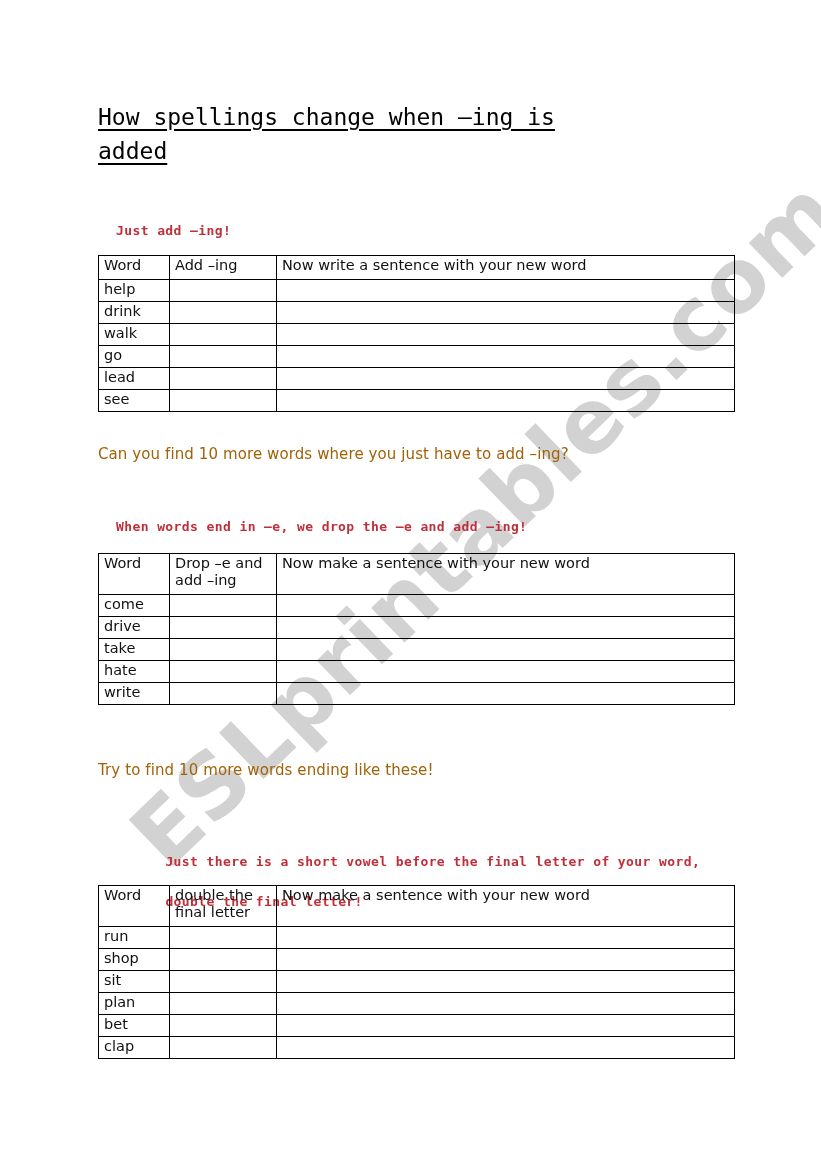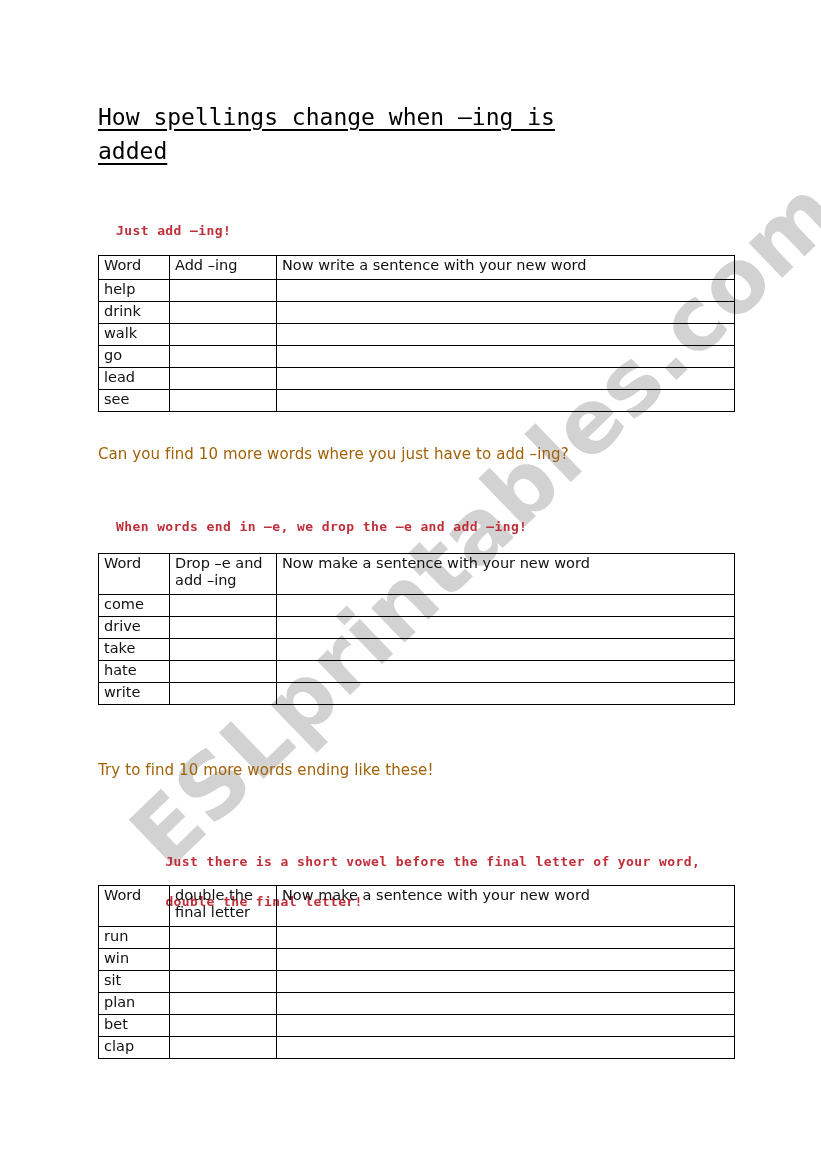--- a/index.html
+++ b/index.html
@@ -256,21 +256,21 @@
           <td>Word</td>
           <td>double the final letter</td>
           <td>Now make a sentence with your new word</td>
         </tr>
         <tr class="body">
           <td>run</td>
           <td class="cell-empty"></td>
           <td class="cell-empty"></td>
         </tr>
         <tr class="body">
-          <td>win</td>
+          <td>shop</td>
           <td class="cell-empty"></td>
           <td class="cell-empty"></td>
         </tr>
         <tr class="body">
           <td>sit</td>
           <td class="cell-empty"></td>
           <td class="cell-empty"></td>
         </tr>
         <tr class="body">
           <td>plan</td>

